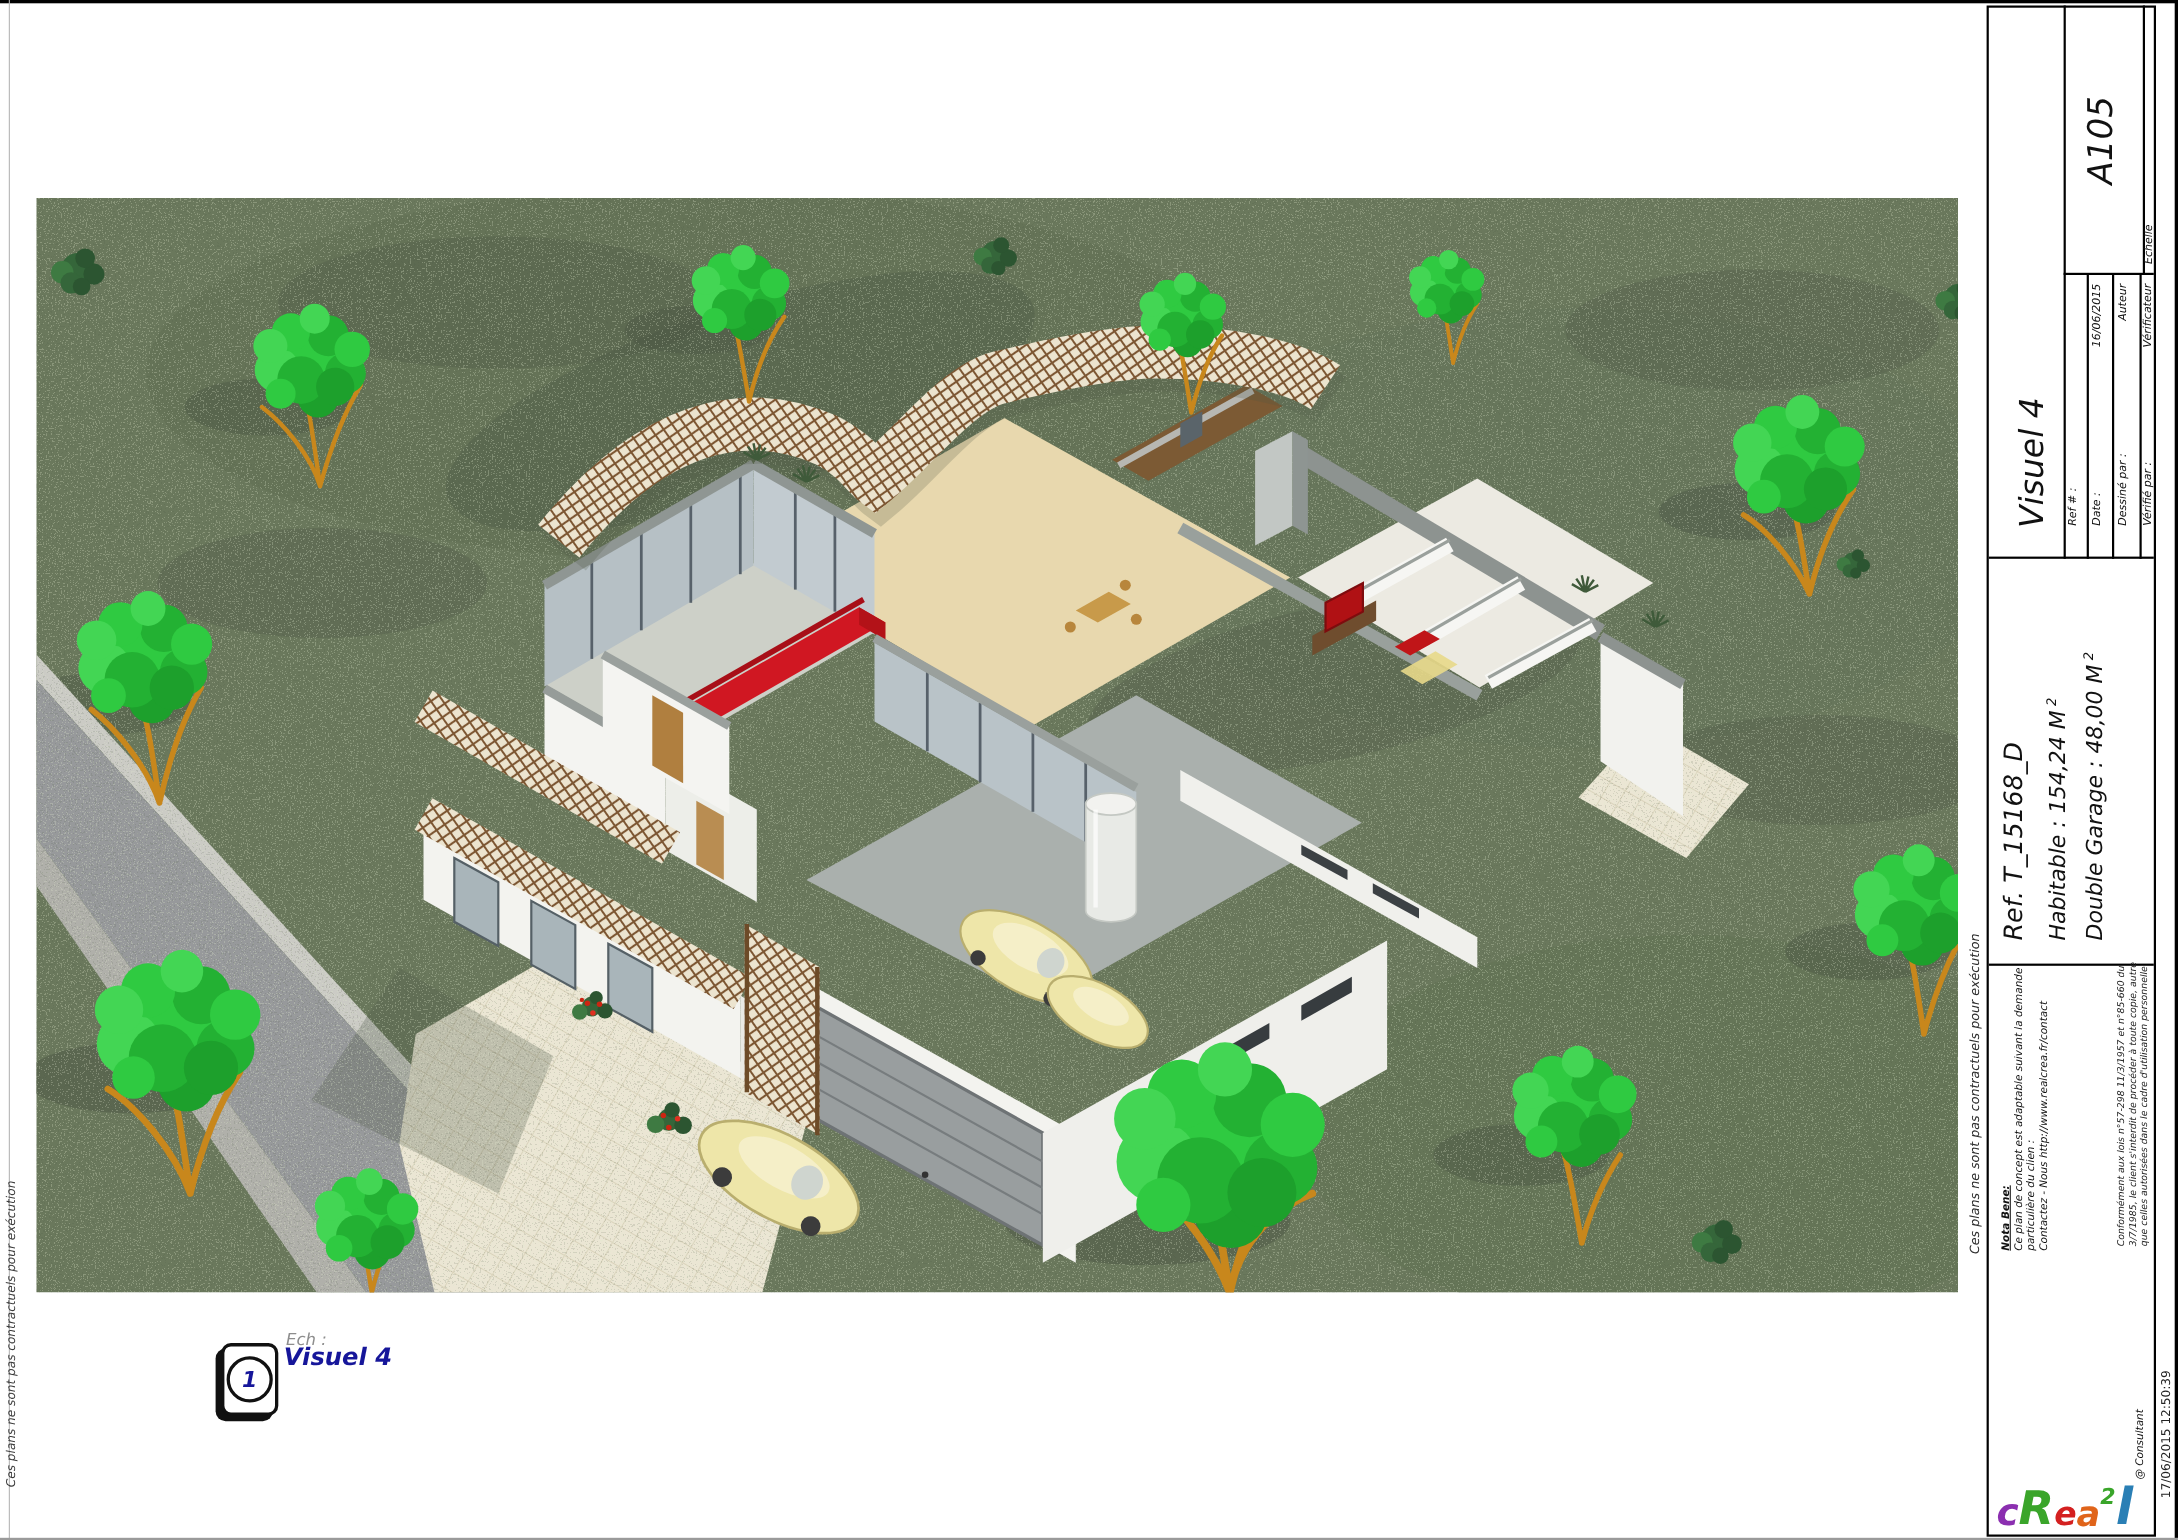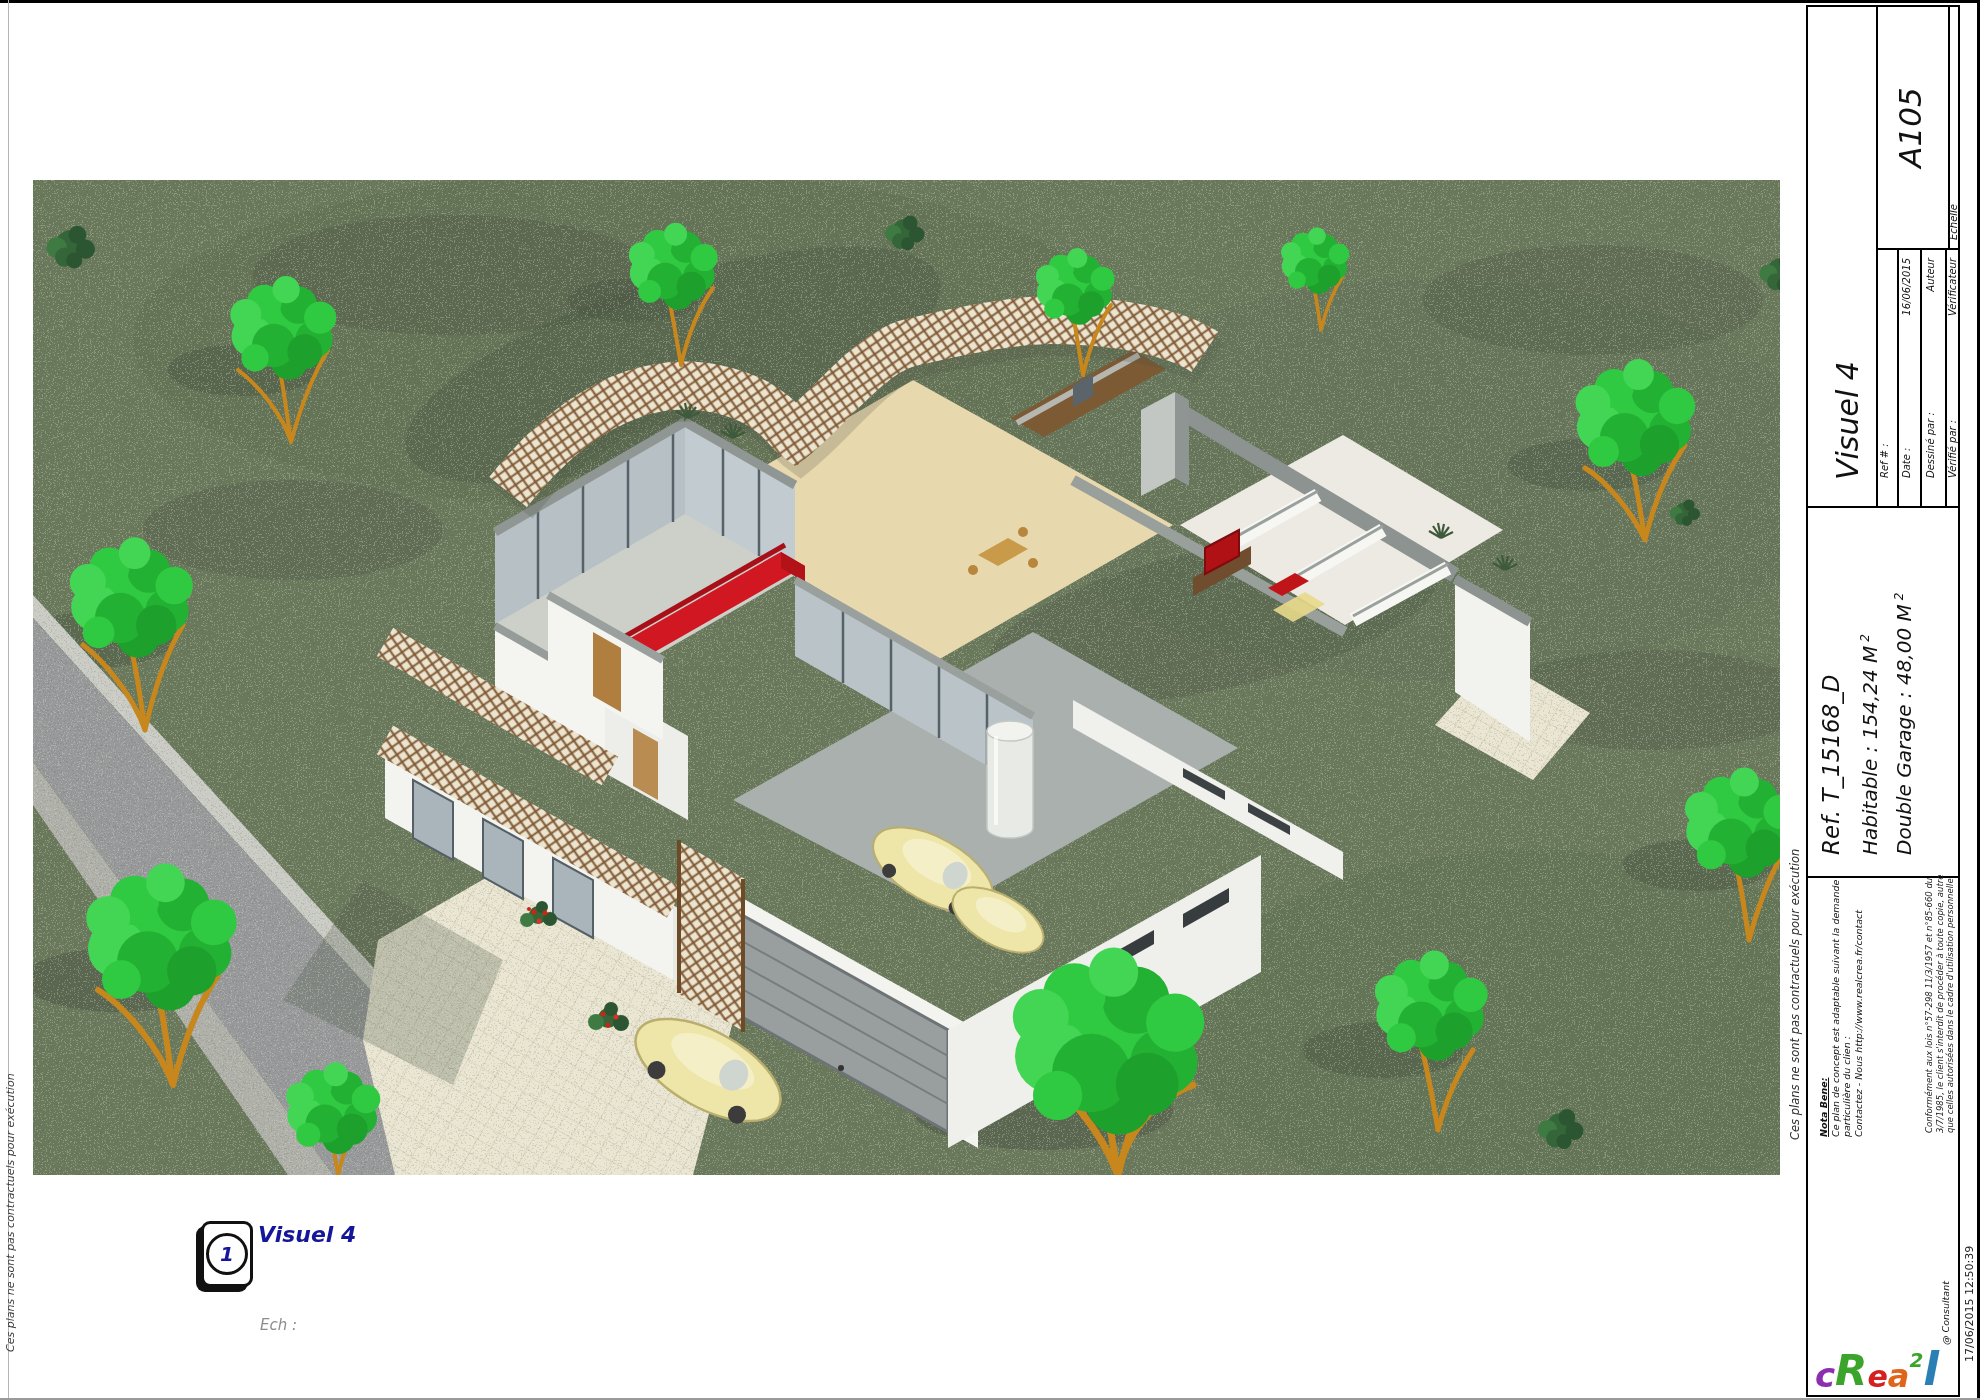--- a/index.html
+++ b/index.html
@@ -38,21 +38,21 @@
 
   
   #fig-marker{position:absolute;left:201px;top:1221px;width:46px;height:60px;background:#fff;
         border:3px solid #111;border-radius:9px;box-shadow:-5px 5px 0 #111;
         display:flex;align-items:center;justify-content:center;}
   #fig-marker .circ{width:36px;height:36px;border:3px solid #111;border-radius:50%;
         display:flex;align-items:center;justify-content:center;
         font-size:20px;font-weight:bold;font-style:italic;color:#16169a;}
   #fig-title{position:absolute;left:258px;top:1222px;font-size:22px;font-weight:bold;
         font-style:italic;color:#16169a;}
-  #fig-sub{position:absolute;left:260px;top:1316px;font-size:15px;color:#8d8d8d;font-style:italic;}
+  #fig-sub{position:absolute;left:260px;top:1209px;font-size:15px;color:#8d8d8d;font-style:italic;}
 </style>
 </head>
 <body>
 
 <div id="sheet">
 
   <div class="frame-top"></div>
   <div class="frame-right"></div>
   <div class="frame-left"></div>
   <div class="frame-bottom"></div>

